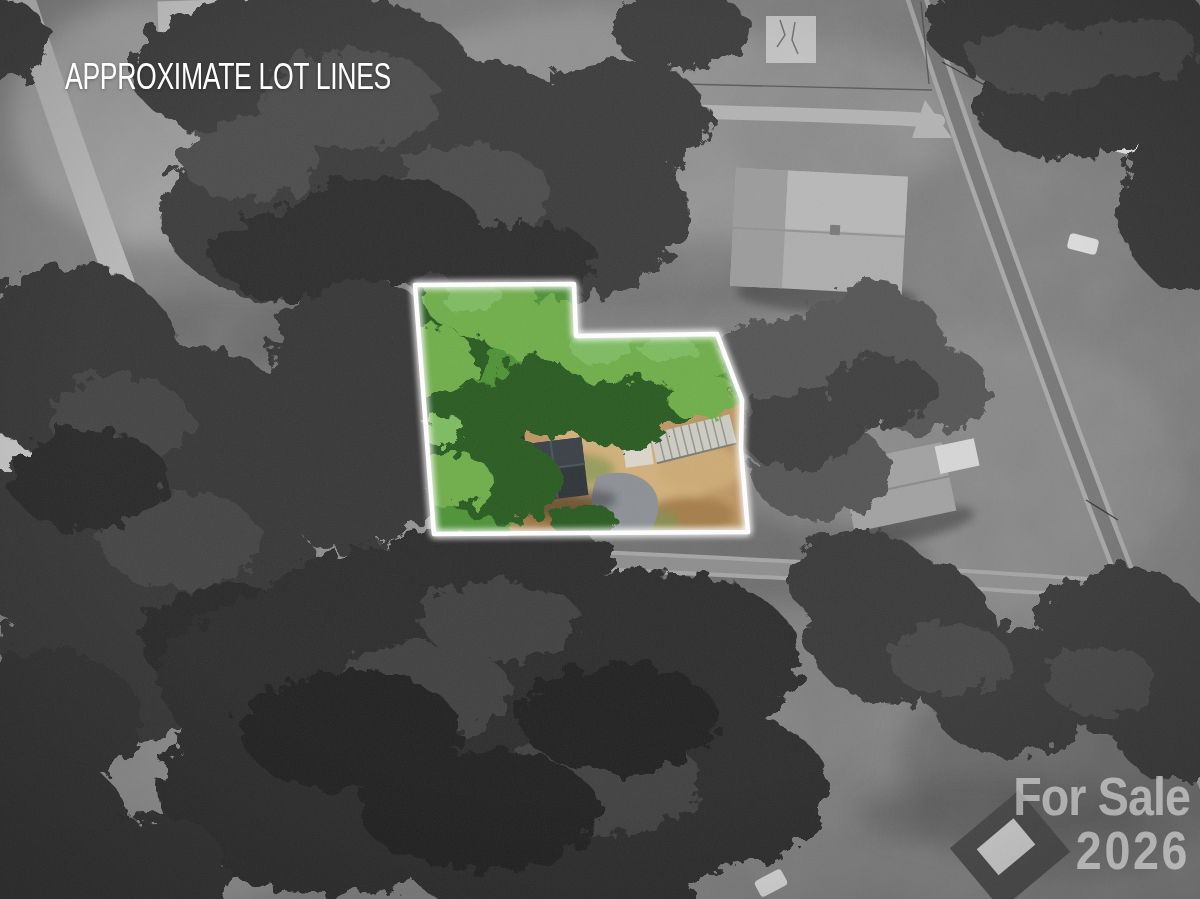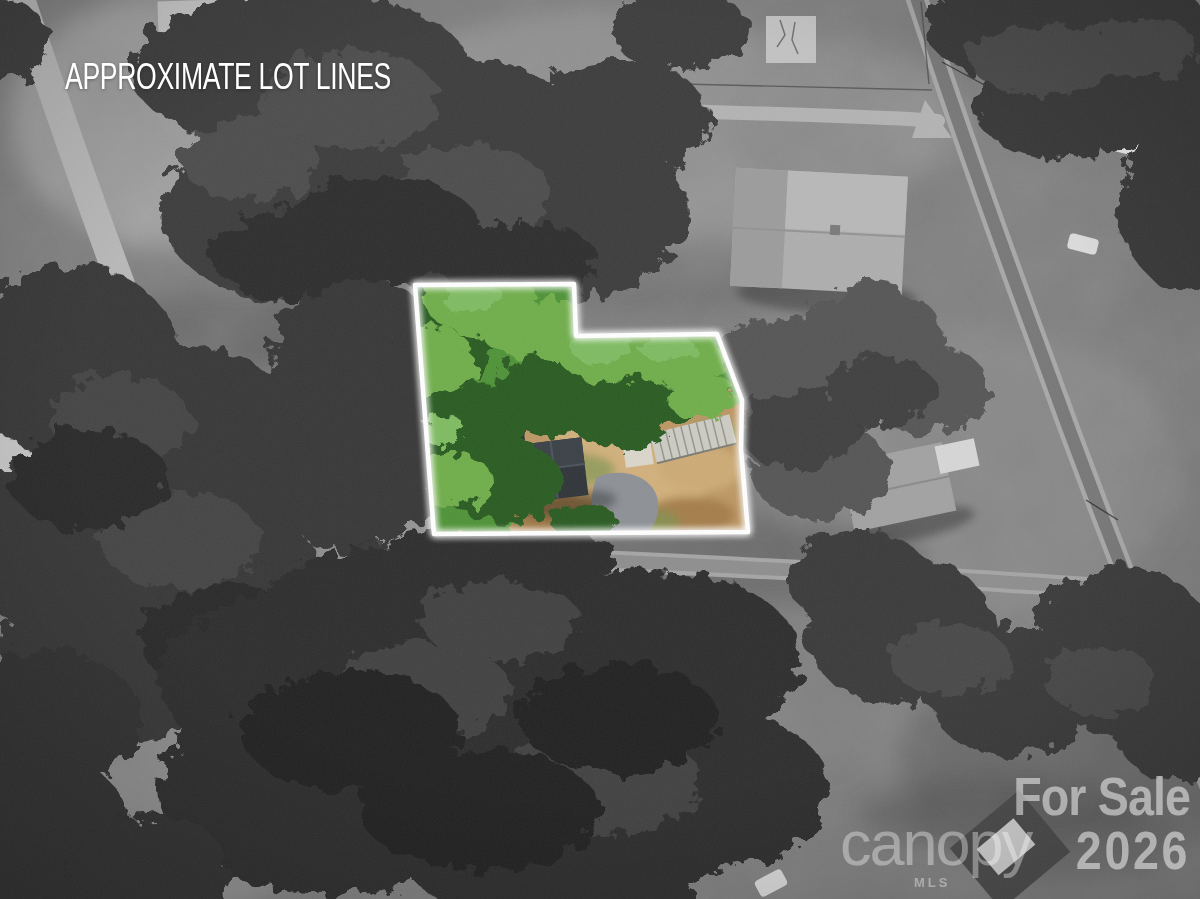--- a/index.html
+++ b/index.html
@@ -383,18 +383,14 @@
   <rect x="0" y="0" width="1200" height="899" fill="url(#vg)"></rect>
 </svg>
 
   <div class="overlay-title">APPROXIMATE LOT LINES</div>
 
   <div class="wm-sale">
     <div>For Sale</div>
     <div class="yr">2026</div>
   </div>
 
-  <div class="wm-canopy">
-    <span>canopy</span>
-    <span class="mls">MLS</span>
-  </div>
 
 </div>
 
 </body></html>

